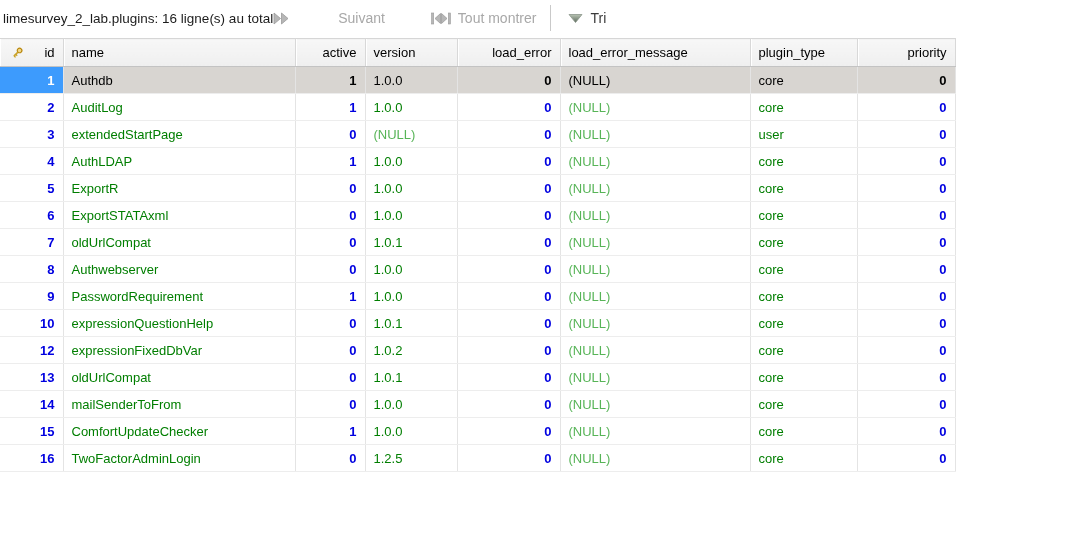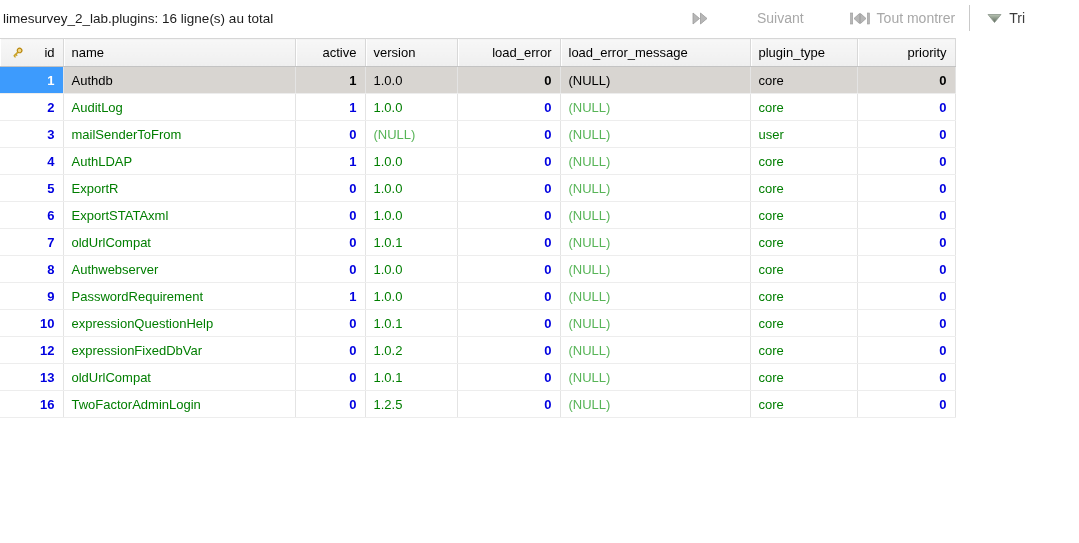--- a/index.html
+++ b/index.html
@@ -6,21 +6,21 @@
     margin: 0; padding: 0;
     width: 1079px; height: 543px;
     background: #ffffff;
     font-family: "Liberation Sans", sans-serif;
     overflow: hidden;
   }
   .topbar {
     height: 36px;
     display: flex;
     align-items: center;
-    justify-content: space-between;
+    justify-content: flex-start;
     padding-left: 3px;
   }
   .title {
     font-size: 13.5px;
     color: #1c1c1c;
     white-space: nowrap;
   }
   .actions {
     display: flex;
     align-items: center;
@@ -217,21 +217,21 @@
         <td class="txt">AuditLog</td>
         <td class="num" style="text-align: right;">1</td>
         <td class="txt">1.0.0</td>
         <td class="num" style="text-align: right;">0</td>
         <td class="null">(NULL)</td>
         <td class="txt">core</td>
         <td class="num" style="text-align: right;">0</td>
       </tr>
       <tr>
         <td class="num" style="text-align: right;">3</td>
-        <td class="txt">mailSenderToFrom</td>
+        <td class="txt">extendedStartPage</td>
         <td class="num" style="text-align: right;">0</td>
         <td class="null">(NULL)</td>
         <td class="num" style="text-align: right;">0</td>
         <td class="null">(NULL)</td>
         <td class="txt">user</td>
         <td class="num" style="text-align: right;">0</td>
       </tr>
       <tr>
         <td class="num" style="text-align: right;">4</td>
         <td class="txt">AuthLDAP</td>
@@ -310,20 +310,40 @@
         <td class="num" style="text-align: right;">0</td>
         <td class="null">(NULL)</td>
         <td class="txt">core</td>
         <td class="num" style="text-align: right;">0</td>
       </tr>
       <tr>
         <td class="num" style="text-align: right;">13</td>
         <td class="txt">oldUrlCompat</td>
         <td class="num" style="text-align: right;">0</td>
         <td class="txt">1.0.1</td>
+        <td class="num" style="text-align: right;">0</td>
+        <td class="null">(NULL)</td>
+        <td class="txt">core</td>
+        <td class="num" style="text-align: right;">0</td>
+      </tr>
+      <tr>
+        <td class="num" style="text-align: right;">14</td>
+        <td class="txt">mailSenderToFrom</td>
+        <td class="num" style="text-align: right;">0</td>
+        <td class="txt">1.0.0</td>
+        <td class="num" style="text-align: right;">0</td>
+        <td class="null">(NULL)</td>
+        <td class="txt">core</td>
+        <td class="num" style="text-align: right;">0</td>
+      </tr>
+      <tr>
+        <td class="num" style="text-align: right;">15</td>
+        <td class="txt">ComfortUpdateChecker</td>
+        <td class="num" style="text-align: right;">1</td>
+        <td class="txt">1.0.0</td>
         <td class="num" style="text-align: right;">0</td>
         <td class="null">(NULL)</td>
         <td class="txt">core</td>
         <td class="num" style="text-align: right;">0</td>
       </tr>
       <tr>
         <td class="num" style="text-align: right;">16</td>
         <td class="txt">TwoFactorAdminLogin</td>
         <td class="num" style="text-align: right;">0</td>
         <td class="txt">1.2.5</td>

